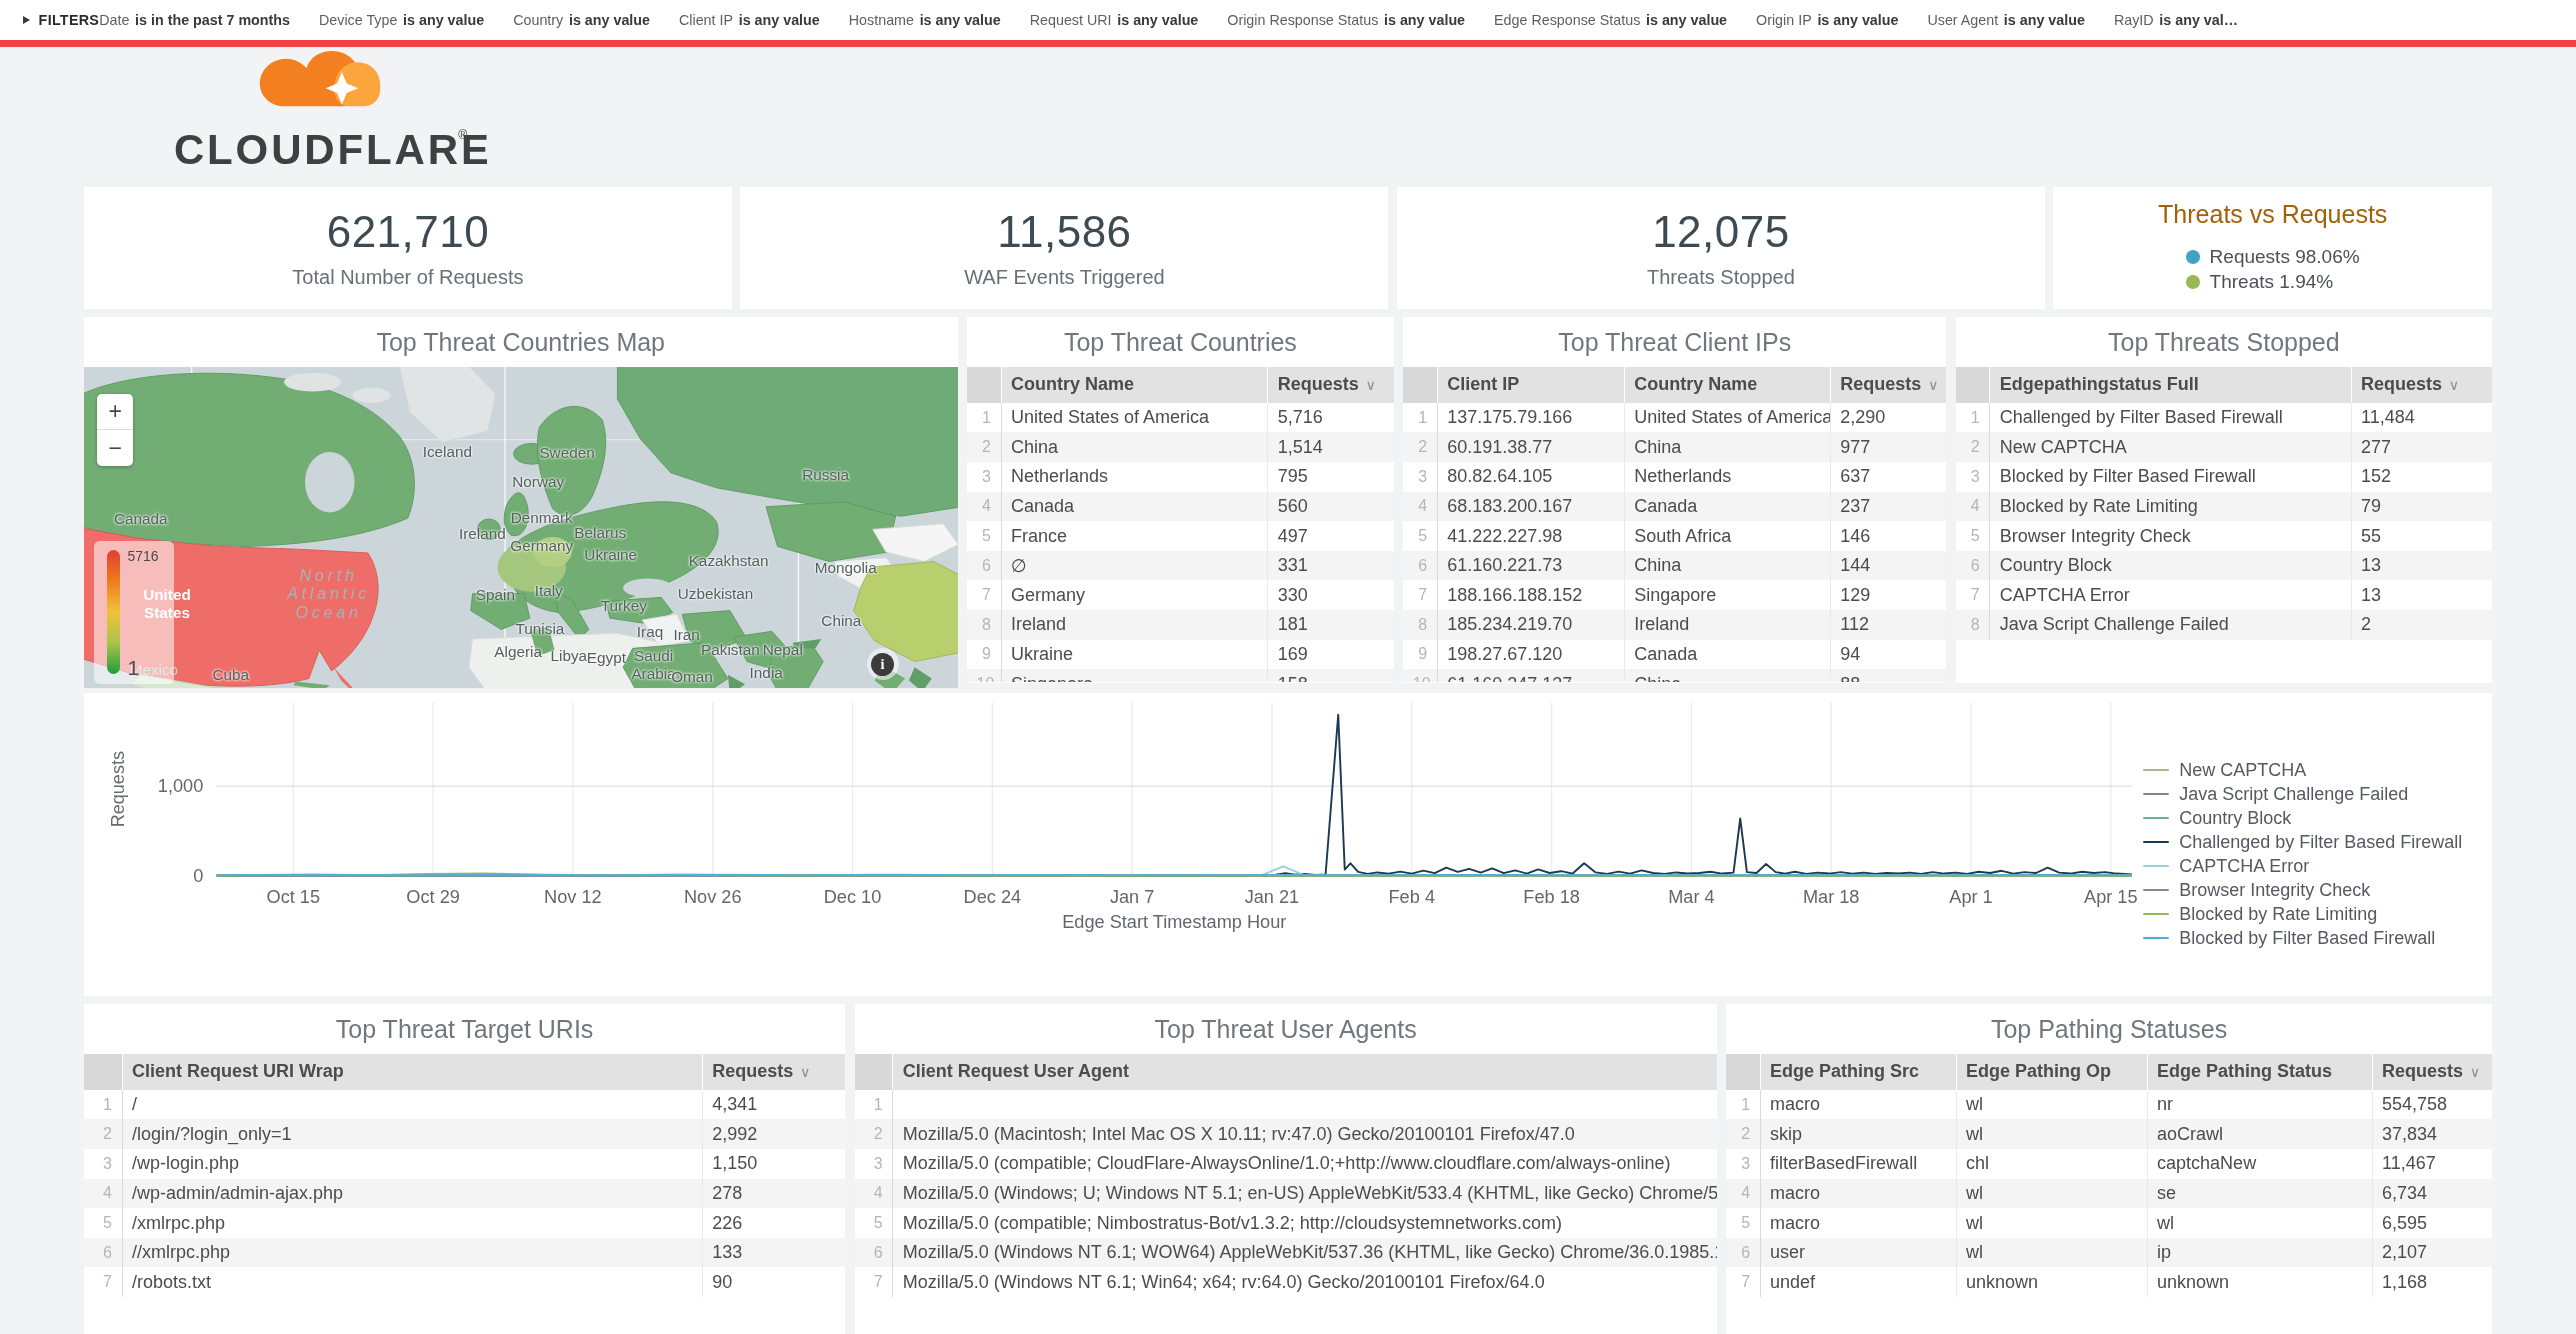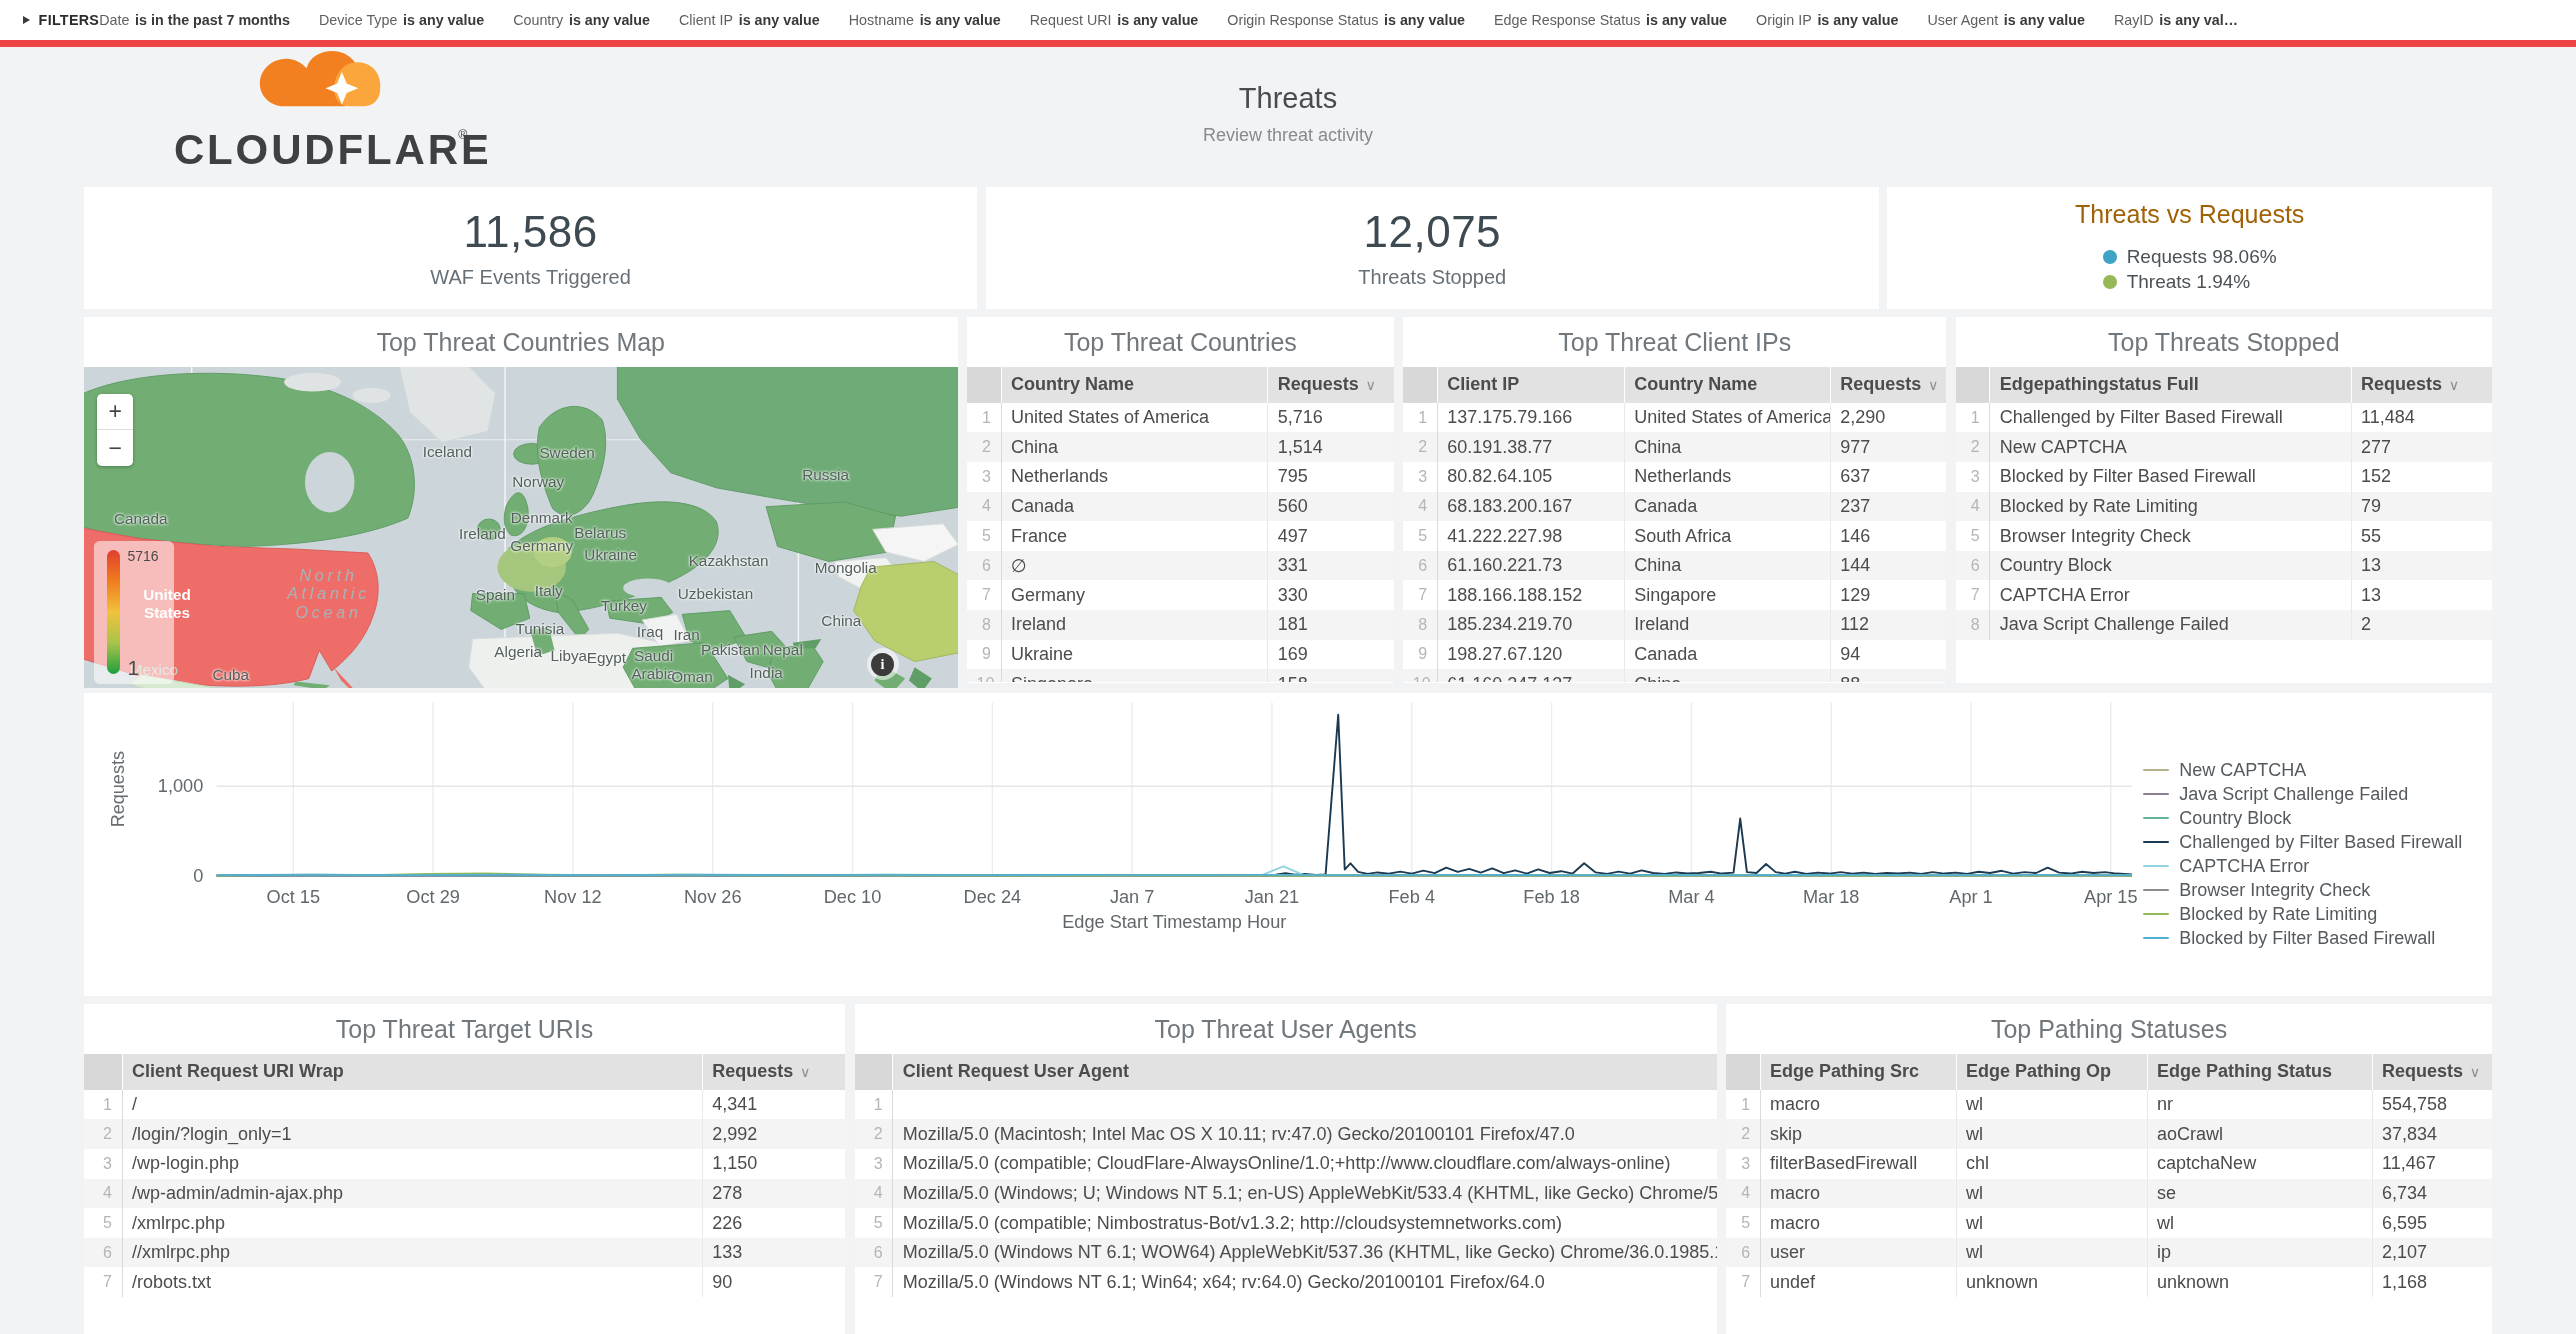--- a/index.html
+++ b/index.html
@@ -121,27 +121,27 @@
   </div>
 
   <div class="band">
     <svg class="logo" viewBox="0 0 330 132">
       <path d="M118 58 C104 58 92 48 92 34 C92 20 104 8 120 8 C128 8 136 12 141 18 C144 6 156 0 168 0 C184 0 196 12 197 27 C197 27 198 58 180 58 Z" fill="#f38020"></path>
       <path d="M186 58 C176 58 170 50 170 40 C170 22 182 10 198 12 C212 14 220 26 218 42 C217 52 210 58 200 58 Z" fill="#faa63d"></path>
       <polygon points="178,22 183,34 195,39 183,44 178,56 173,44 161,39 173,34" fill="#ffffff"></polygon>
       <text x="2" y="118" font-size="44" font-weight="bold" fill="#3f4041" letter-spacing="3" font-family="Liberation Sans, sans-serif">CLOUDFLARE</text>
       <text x="300" y="92" font-size="13" fill="#3f4041">®</text>
     </svg>
-    <div class="page-title-wrap">
-      <div class="page-title">Threats</div>
-      <div class="page-subtitle">Review threat activity</div>
-    </div>
   </div>
 
   <div class="tiles">
+    <div class="tile t1">
+      <div class="tile-value">621,710</div>
+      <div class="tile-label">Total Number of Requests</div>
+    </div>
     <div class="tile t2">
       <div class="tile-value">11,586</div>
       <div class="tile-label">WAF Events Triggered</div>
     </div>
     <div class="tile t3">
       <div class="tile-value">12,075</div>
       <div class="tile-label">Threats Stopped</div>
     </div>
     <div class="tile t4">
       <div class="tvr-title">Threats vs Requests</div>

